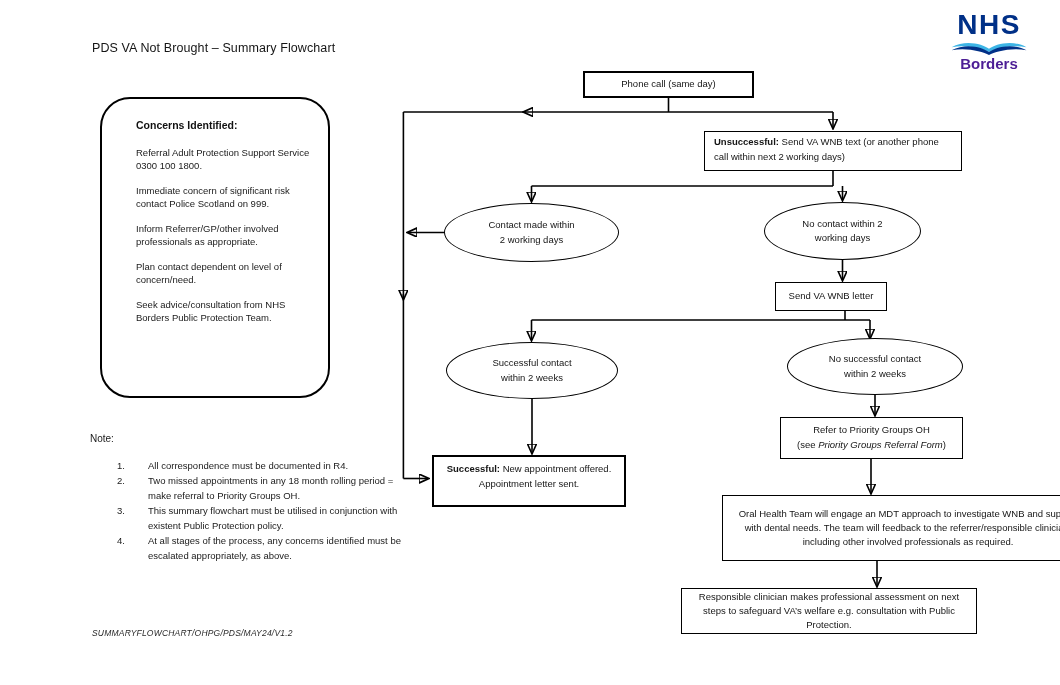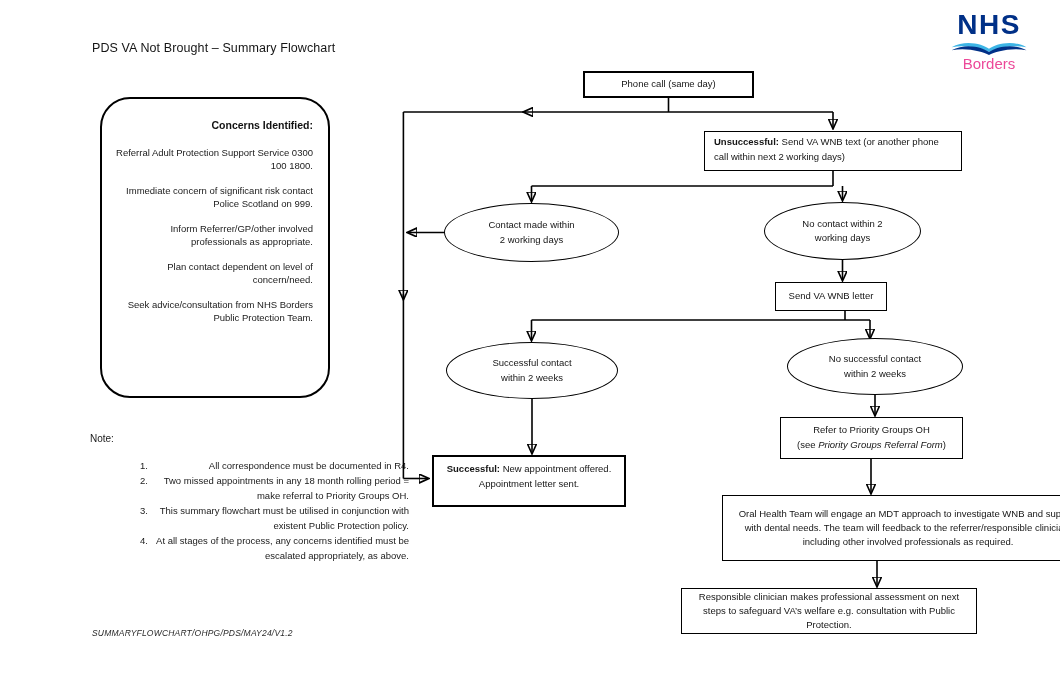--- a/index.html
+++ b/index.html
@@ -4,34 +4,34 @@
 <style>
   * { margin:0; padding:0; box-sizing:border-box; }
   html,body { background:#e8e8e8; }
   #page {
     position:relative; width:1060px; height:685px;
     background:#ffffff;
     font-family:"Liberation Sans", sans-serif;
     color:#1a1a1a;
     overflow:hidden;
   }
-  .abs { position:absolute;text-align:right; }
+  .abs { position:absolute; }
 
   
   #doc-title { left:92px; top:41px; font-size:12.5px; font-weight:500; letter-spacing:.1px; color:#151515; }
   #logo { left:946px; top:11px; width:86px; text-align:center; }
   #logo .nhs { font-size:28px; font-weight:bold; letter-spacing:1.5px; color:#003087; line-height:1; }
   #logo svg { display:block; margin:1px auto 0; }
-  #logo .org { font-size:15px; font-weight:normal; color:#ec4899; line-height:1.1; }
+  #logo .org { font-size:15px; font-weight:bold; color:#4c1d95; line-height:1.1; }
 
   
   #concerns {
     left:100px; top:97px; width:230px; height:301px;
     border:2px solid #000; border-radius:30px;
-    padding:19px 15px 0 14px;
+    padding:19px 15px 0 34px;
     font-size:9.5px; line-height:1.42;
   }
   #concerns h3 { font-size:10.5px; margin-bottom:13px; color:#111; }
   #concerns p { margin-bottom:11px; }
 
   
   #note-heading { left:90px; top:433px; font-size:10px; }
   #note-list { left:117px; top:459px; width:292px; font-size:9.5px; line-height:1.52; }
   .note-row { display:flex; margin-bottom:1px; }
   .note-num { width:31px; flex:0 0 31px; }

